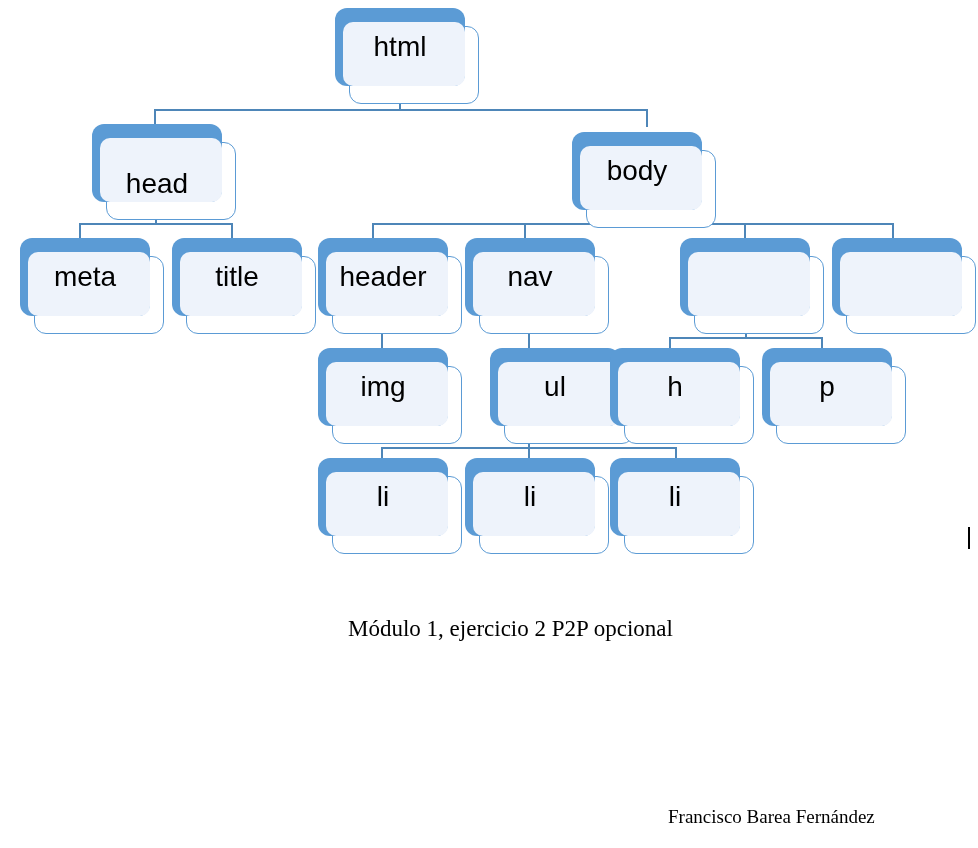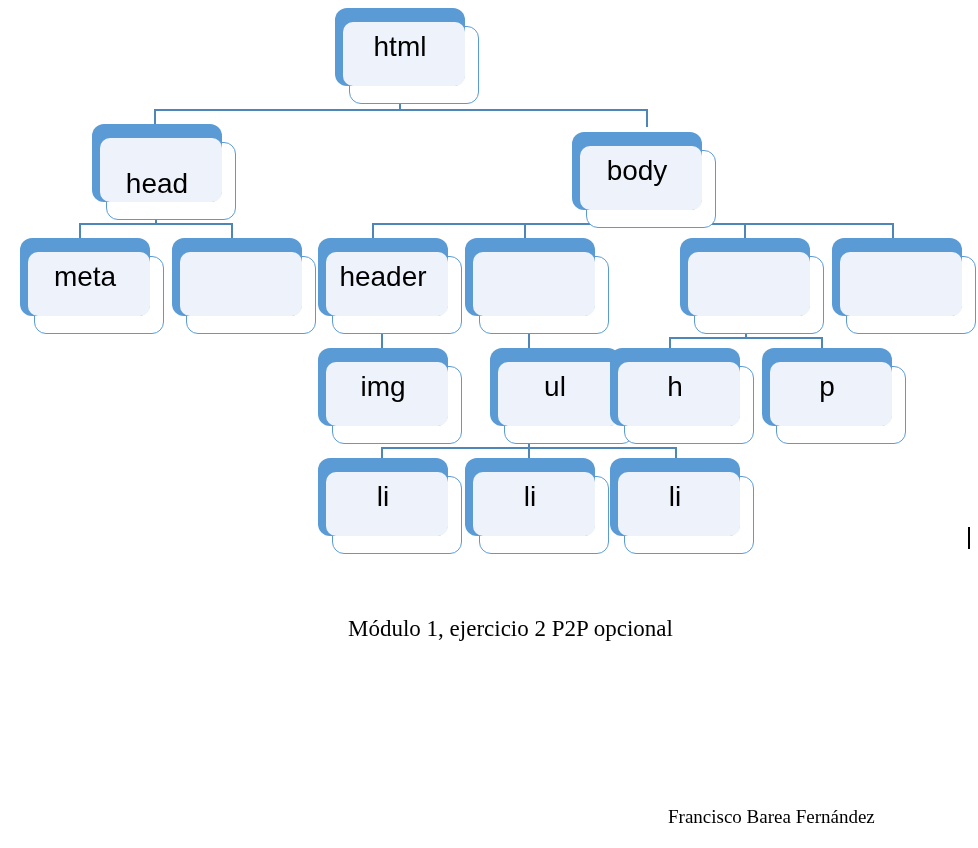--- a/index.html
+++ b/index.html
@@ -100,31 +100,33 @@
       <div class="node" style="left: 20px; top: 238px; width: 144px; height: 96px;">
         <div class="plate-front" style="left: 14px; top: 18px; width: 130px; height: 78px; background: rgb(255, 255, 255); border-color: rgb(91, 155, 213);"></div>
         <div class="plate-back" style="width: 130px; height: 78px; background: rgb(91, 155, 213);"></div>
         <div class="plate-face" style="left: 8px; top: 14px; width: 122px; height: 64px; background: rgb(238, 243, 251);"></div>
         <div class="label" style="width: 130px; height: 78px; font-size: 28px; color: rgb(0, 0, 0);">meta</div>
       </div>
       <div class="node" style="left: 172px; top: 238px; width: 144px; height: 96px;">
         <div class="plate-front" style="left: 14px; top: 18px; width: 130px; height: 78px; background: rgb(255, 255, 255); border-color: rgb(91, 155, 213);"></div>
         <div class="plate-back" style="width: 130px; height: 78px; background: rgb(91, 155, 213);"></div>
         <div class="plate-face" style="left: 8px; top: 14px; width: 122px; height: 64px; background: rgb(238, 243, 251);"></div>
+        <div class="label" style="width: 130px; height: 78px; font-size: 28px; color: rgb(0, 0, 0);">title</div>
       </div>
       <div class="node" style="left: 318px; top: 238px; width: 144px; height: 96px;">
         <div class="plate-front" style="left: 14px; top: 18px; width: 130px; height: 78px; background: rgb(255, 255, 255); border-color: rgb(91, 155, 213);"></div>
         <div class="plate-back" style="width: 130px; height: 78px; background: rgb(91, 155, 213);"></div>
         <div class="plate-face" style="left: 8px; top: 14px; width: 122px; height: 64px; background: rgb(238, 243, 251);"></div>
         <div class="label" style="width: 130px; height: 78px; font-size: 28px; color: rgb(0, 0, 0);">header</div>
       </div>
       <div class="node" style="left: 465px; top: 238px; width: 144px; height: 96px;">
         <div class="plate-front" style="left: 14px; top: 18px; width: 130px; height: 78px; background: rgb(255, 255, 255); border-color: rgb(91, 155, 213);"></div>
         <div class="plate-back" style="width: 130px; height: 78px; background: rgb(91, 155, 213);"></div>
         <div class="plate-face" style="left: 8px; top: 14px; width: 122px; height: 64px; background: rgb(238, 243, 251);"></div>
+        <div class="label" style="width: 130px; height: 78px; font-size: 28px; color: rgb(0, 0, 0);">nav</div>
       </div>
       <div class="node" style="left: 680px; top: 238px; width: 144px; height: 96px;">
         <div class="plate-front" style="left: 14px; top: 18px; width: 130px; height: 78px; background: rgb(255, 255, 255); border-color: rgb(91, 155, 213);"></div>
         <div class="plate-back" style="width: 130px; height: 78px; background: rgb(91, 155, 213);"></div>
         <div class="plate-face" style="left: 8px; top: 14px; width: 122px; height: 64px; background: rgb(238, 243, 251);"></div>
       </div>
       <div class="node" style="left: 832px; top: 238px; width: 144px; height: 96px;">
         <div class="plate-front" style="left: 14px; top: 18px; width: 130px; height: 78px; background: rgb(255, 255, 255); border-color: rgb(91, 155, 213);"></div>
         <div class="plate-back" style="width: 130px; height: 78px; background: rgb(91, 155, 213);"></div>
         <div class="plate-face" style="left: 8px; top: 14px; width: 122px; height: 64px; background: rgb(238, 243, 251);"></div>

